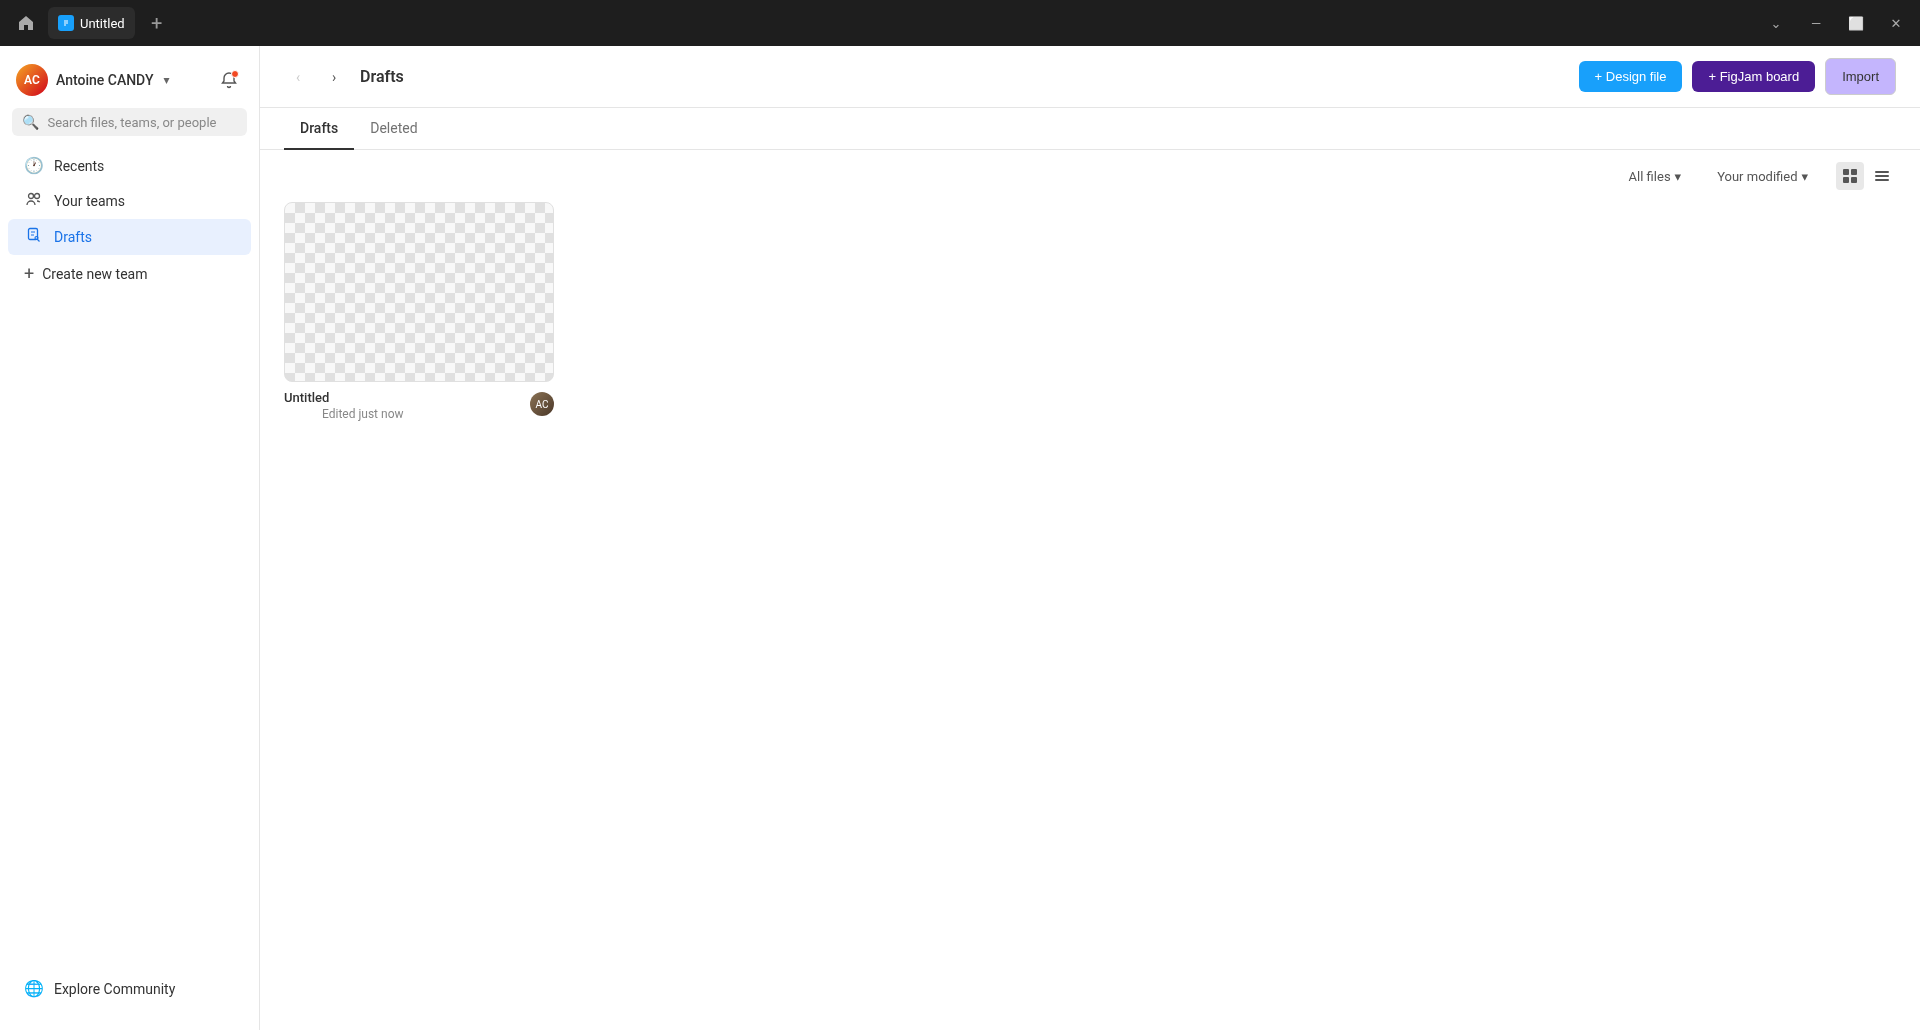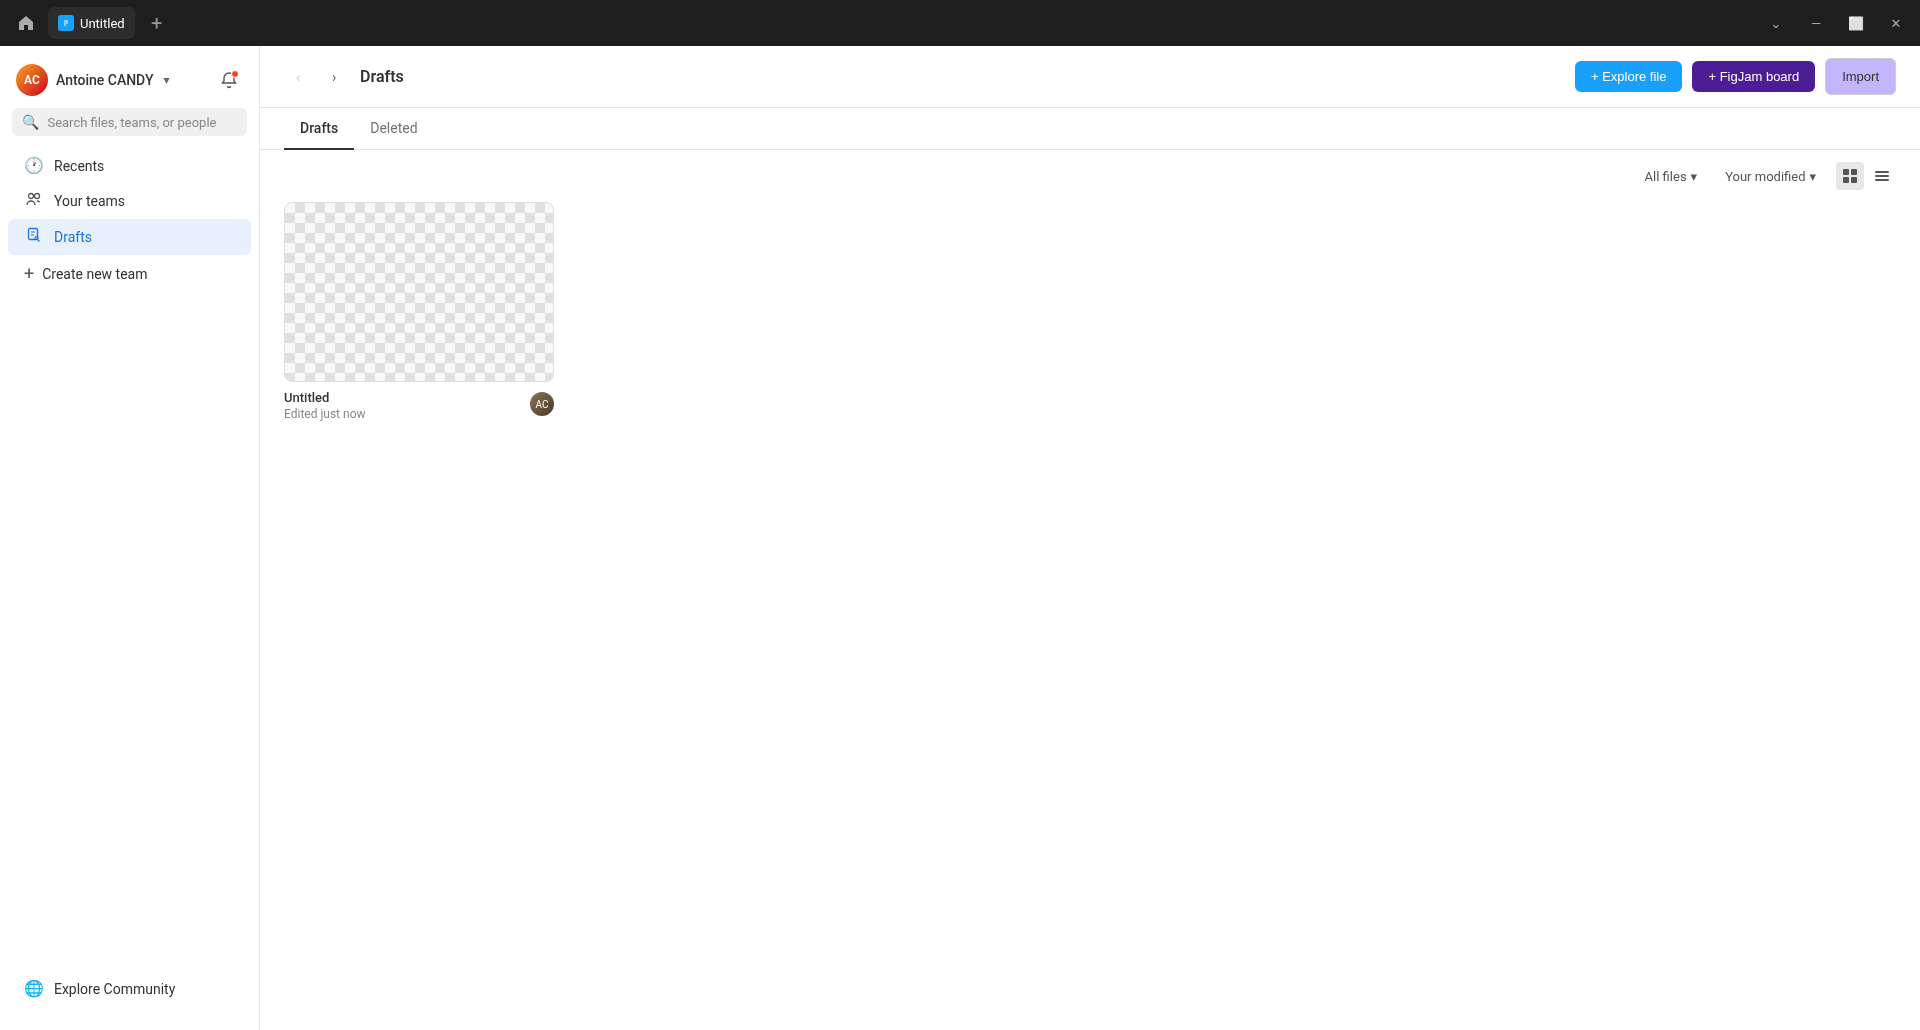--- a/index.html
+++ b/index.html
@@ -241,21 +241,21 @@
     .tab-item.active {
       color: #333;
       font-weight: 500;
       border-bottom-color: #333;
     }
 
     
     .filter-bar {
       display: flex; align-items: center;
       padding: 12px 24px;
-      gap: 12px;
+      gap: 20px;
       justify-content: flex-end;
     }
     .filter-btn {
       display: flex; align-items: center; gap: 4px;
       font-size: 13px; color: #555;
       cursor: pointer;
       padding: 4px 8px;
       border-radius: 4px;
     }
     .view-toggle {
@@ -306,21 +306,21 @@
     .file-info {
       display: flex; align-items: flex-start;
       padding: 8px 0 0;
       gap: 8px;
     }
     .file-details { flex: 1; }
     .file-name {
       font-size: 13px; font-weight: 500; color: #333;
     }
     .file-meta {
-      font-size: 12px; color: #888; margin-top: 2px;
+      font-size: 12px; color: #888; margin-top: 2px; margin-left: 38px;
     }
     .file-avatar {
       width: 24px; height: 24px;
       border-radius: 50%;
       background: linear-gradient(135deg, #8B7355, #4a3728);
       flex-shrink: 0;
       margin-top: 2px;
       overflow: hidden;
       display: flex; align-items: center; justify-content: center;
       font-size: 10px; color: #fff;
@@ -415,21 +415,21 @@
       </div>
     </div>
   </div>
 
   <div class="main-content">
     <div class="main-header">
       <div class="nav-arrow disabled">‹</div>
       <div class="nav-arrow">›</div>
       <span class="page-title">Drafts</span>
       <div class="header-actions">
-        <button class="btn-design-file">+ Explore file</button>
+        <button class="btn-design-file">+ Design file</button>
         <button class="btn-figjam">+ FigJam board</button>
         <button class="btn-import">Import</button>
       </div>
     </div>
 
     <div class="tabs-bar">
       <div class="tab-item active">Drafts</div>
       <div class="tab-item">Deleted</div>
     </div>
 

